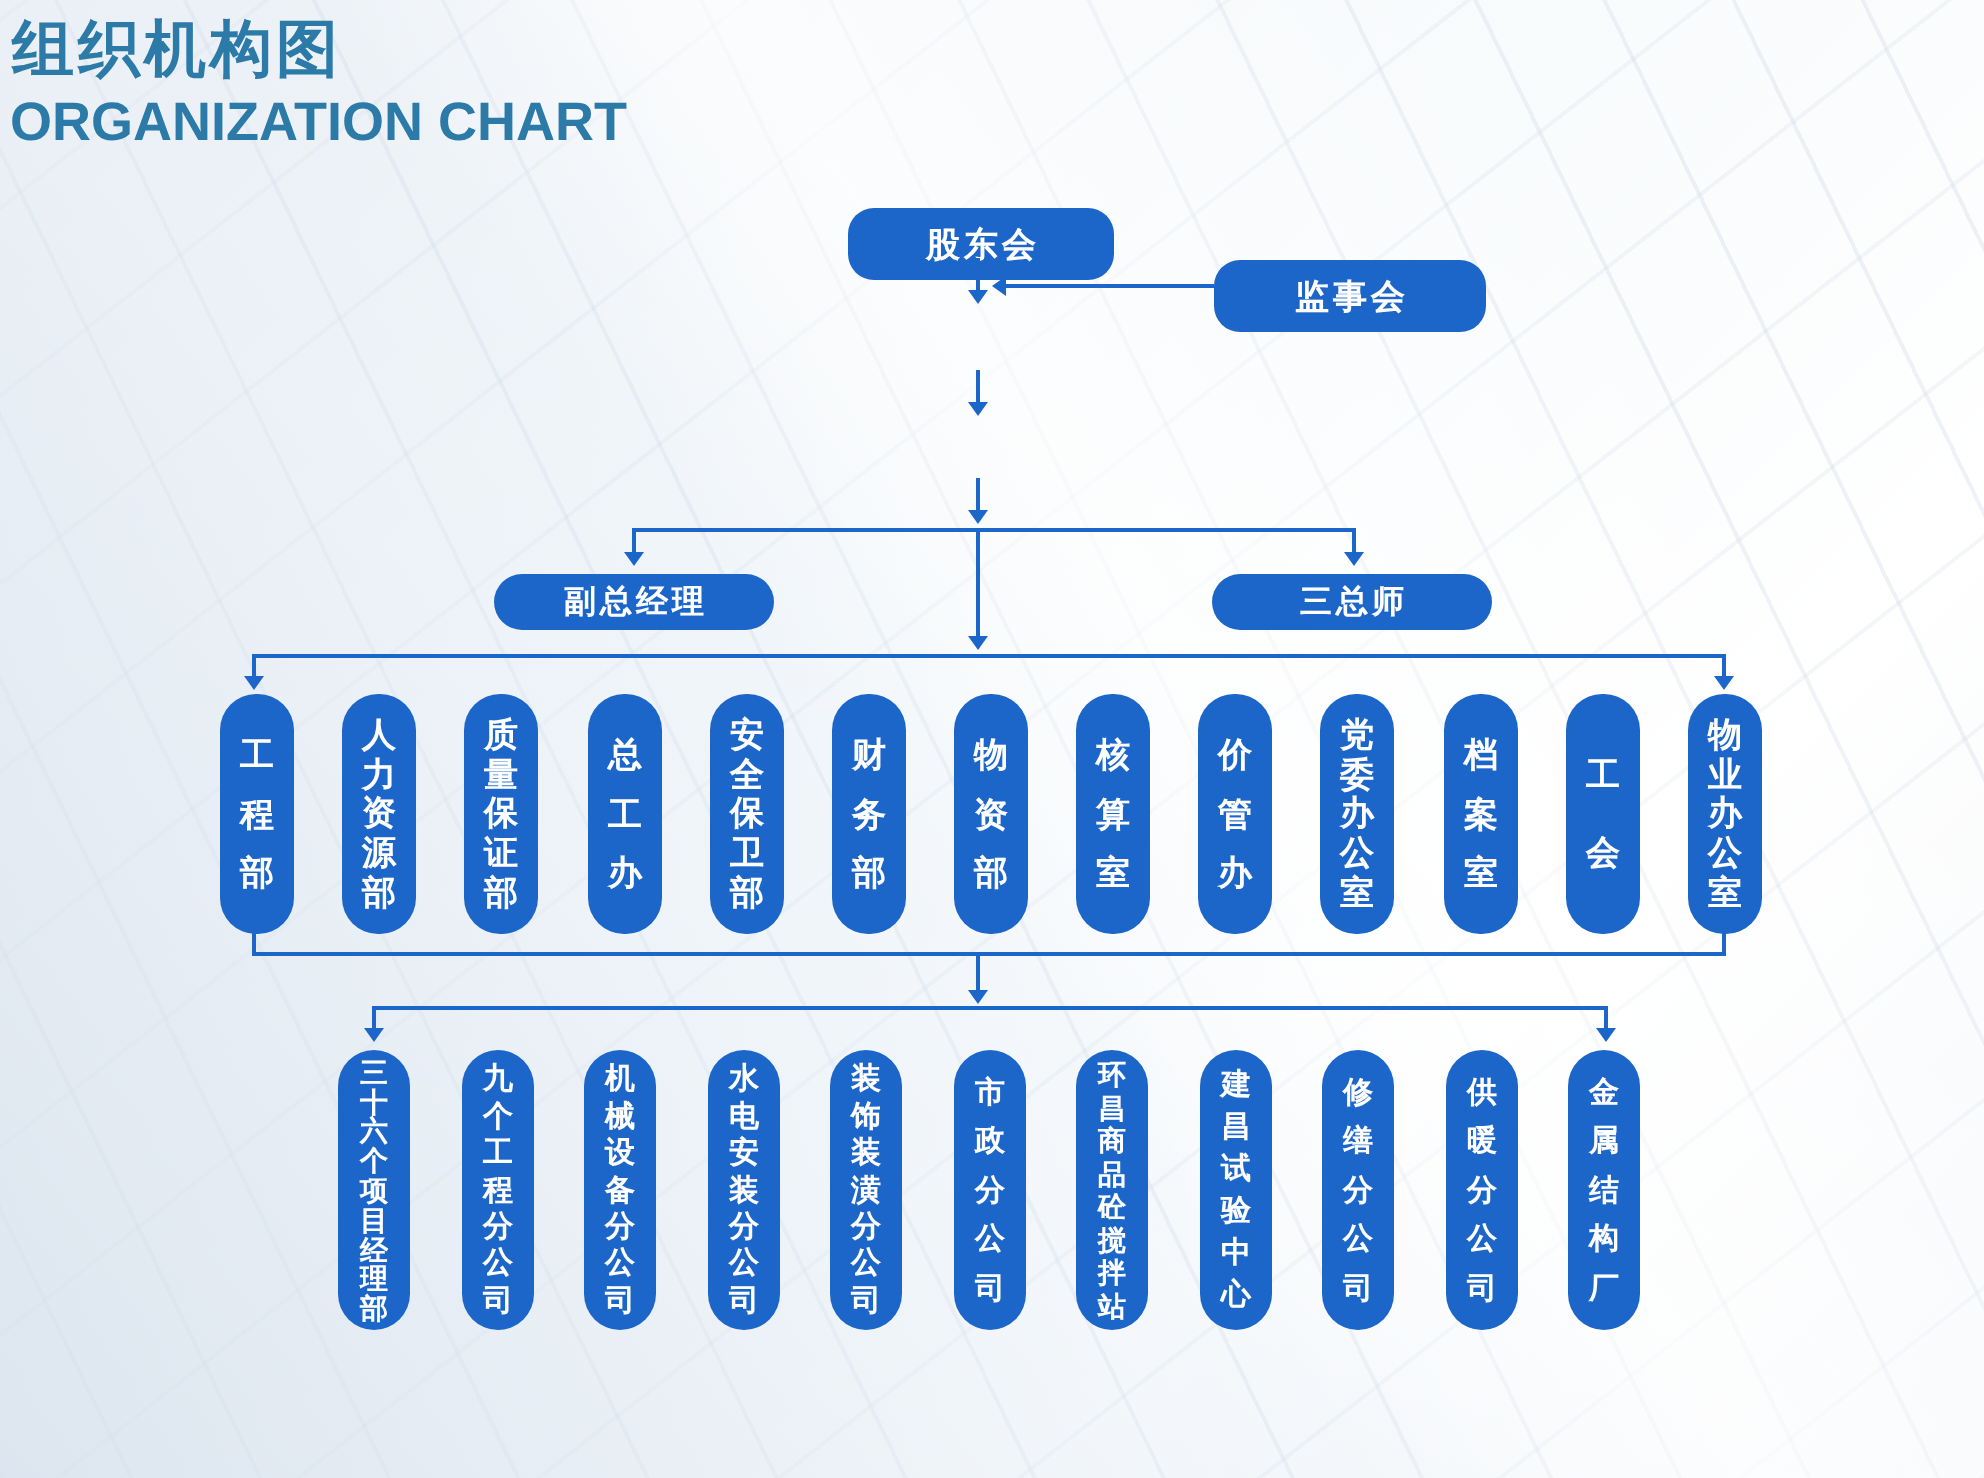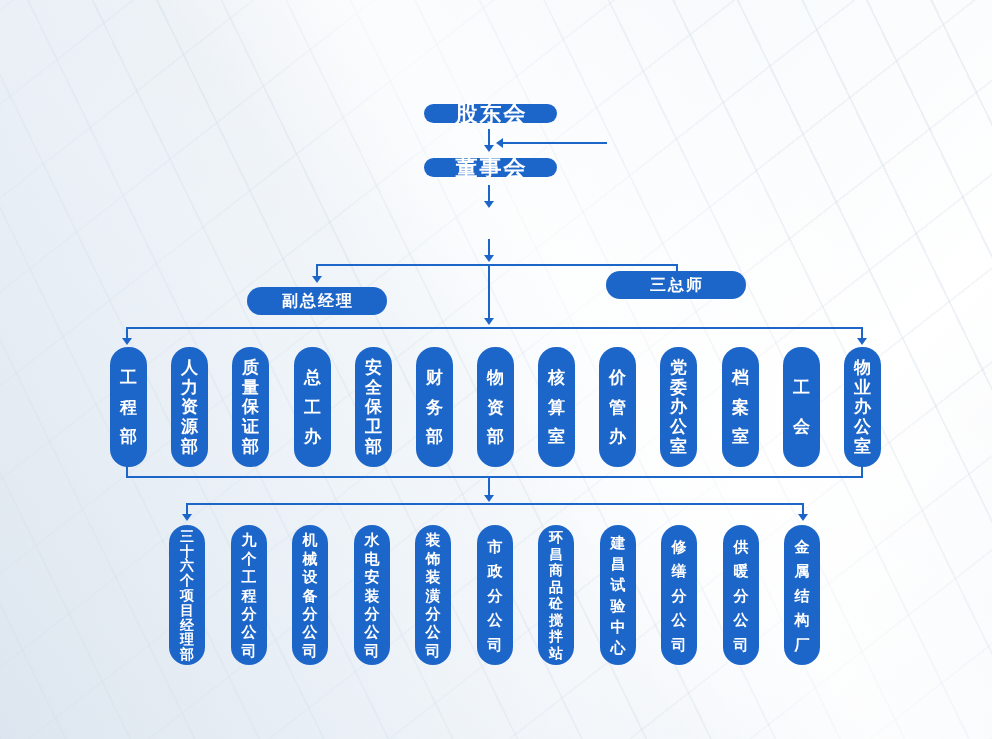--- a/index.html
+++ b/index.html
@@ -23,23 +23,23 @@
   }
   .title-zh{
     position:absolute;left:6px;top:4px;margin:0;
     font-size:31px;font-weight:700;letter-spacing:2px;color:var(--title-blue);
   }
   .title-en{
     position:absolute;left:5px;top:46px;margin:0;
     font-size:27px;font-weight:700;letter-spacing:0px;color:var(--title-blue);
   }
   .pill{
-    position:absolute;height:19px;border-radius:13px;background:var(--box-blue);
+    position:absolute;height:36px;border-radius:13px;background:var(--box-blue);
     display:flex;align-items:center;justify-content:center;
-    color:#fff;font-size:22px;font-weight:700;letter-spacing:2px;text-indent:2px;
+    color:#fff;font-size:17px;font-weight:700;letter-spacing:2px;text-indent:2px;
   }
   .pill.big{height:28px;border-radius:14px;font-size:16px;}
   .vbox{
     position:absolute;background:var(--box-blue);border-radius:18px;
     display:flex;flex-direction:column;align-items:center;justify-content:space-evenly;
     color:#fff;font-weight:700;box-sizing:border-box;
   }
   .vbox span{display:block;line-height:1;}
   .r1{width:37px;height:120px;top:347px;font-size:17px;padding:9px 0;}
   .r2{width:36px;height:140px;top:525px;font-size:15px;padding:4px 0;}
@@ -48,25 +48,27 @@
   .vl{position:absolute;width:2px;background:var(--line-blue);}
   .ad{position:absolute;width:0;height:0;border-left:5px solid transparent;border-right:5px solid transparent;border-top:7px solid var(--line-blue);}
   .al{position:absolute;width:0;height:0;border-top:5px solid transparent;border-bottom:5px solid transparent;border-right:7px solid var(--line-blue);}
 </style>
 </head>
 <body>
 
 <div class="canvas">
   <div class="bg-sheen"></div>
 
+  <h1 class="title-zh">组织机构图</h1>
+  <h2 class="title-en">ORGANIZATION CHART</h2>
 
   <div class="pill" style="left:424px;top:104px;width:133px">股东会</div>
-  <div class="pill" style="left:424px;top:158px;width:133px">董事会</div>
+  <div class="pill" style="left:607px;top:130px;width:136px">监事会</div>
   <div class="pill big" style="left:247px;top:287px;width:140px">副总经理</div>
-  <div class="pill big" style="left:606px;top:271px;width:140px">三总师</div>
+  <div class="pill big" style="left:606px;top:287px;width:140px">三总师</div>
 
   <div class="vl" style="left:488px;top:129px;height:17px"></div>
   <div class="ad" style="left:484px;top:145px"></div>
   <div class="hl" style="left:503px;top:142px;width:104px"></div>
   <div class="al" style="left:496px;top:138px"></div>
   <div class="vl" style="left:488px;top:185px;height:17px"></div>
   <div class="ad" style="left:484px;top:201px"></div>
   <div class="vl" style="left:488px;top:239px;height:17px"></div>
   <div class="ad" style="left:484px;top:255px"></div>
   <div class="hl" style="left:316px;top:264px;width:362px"></div>

